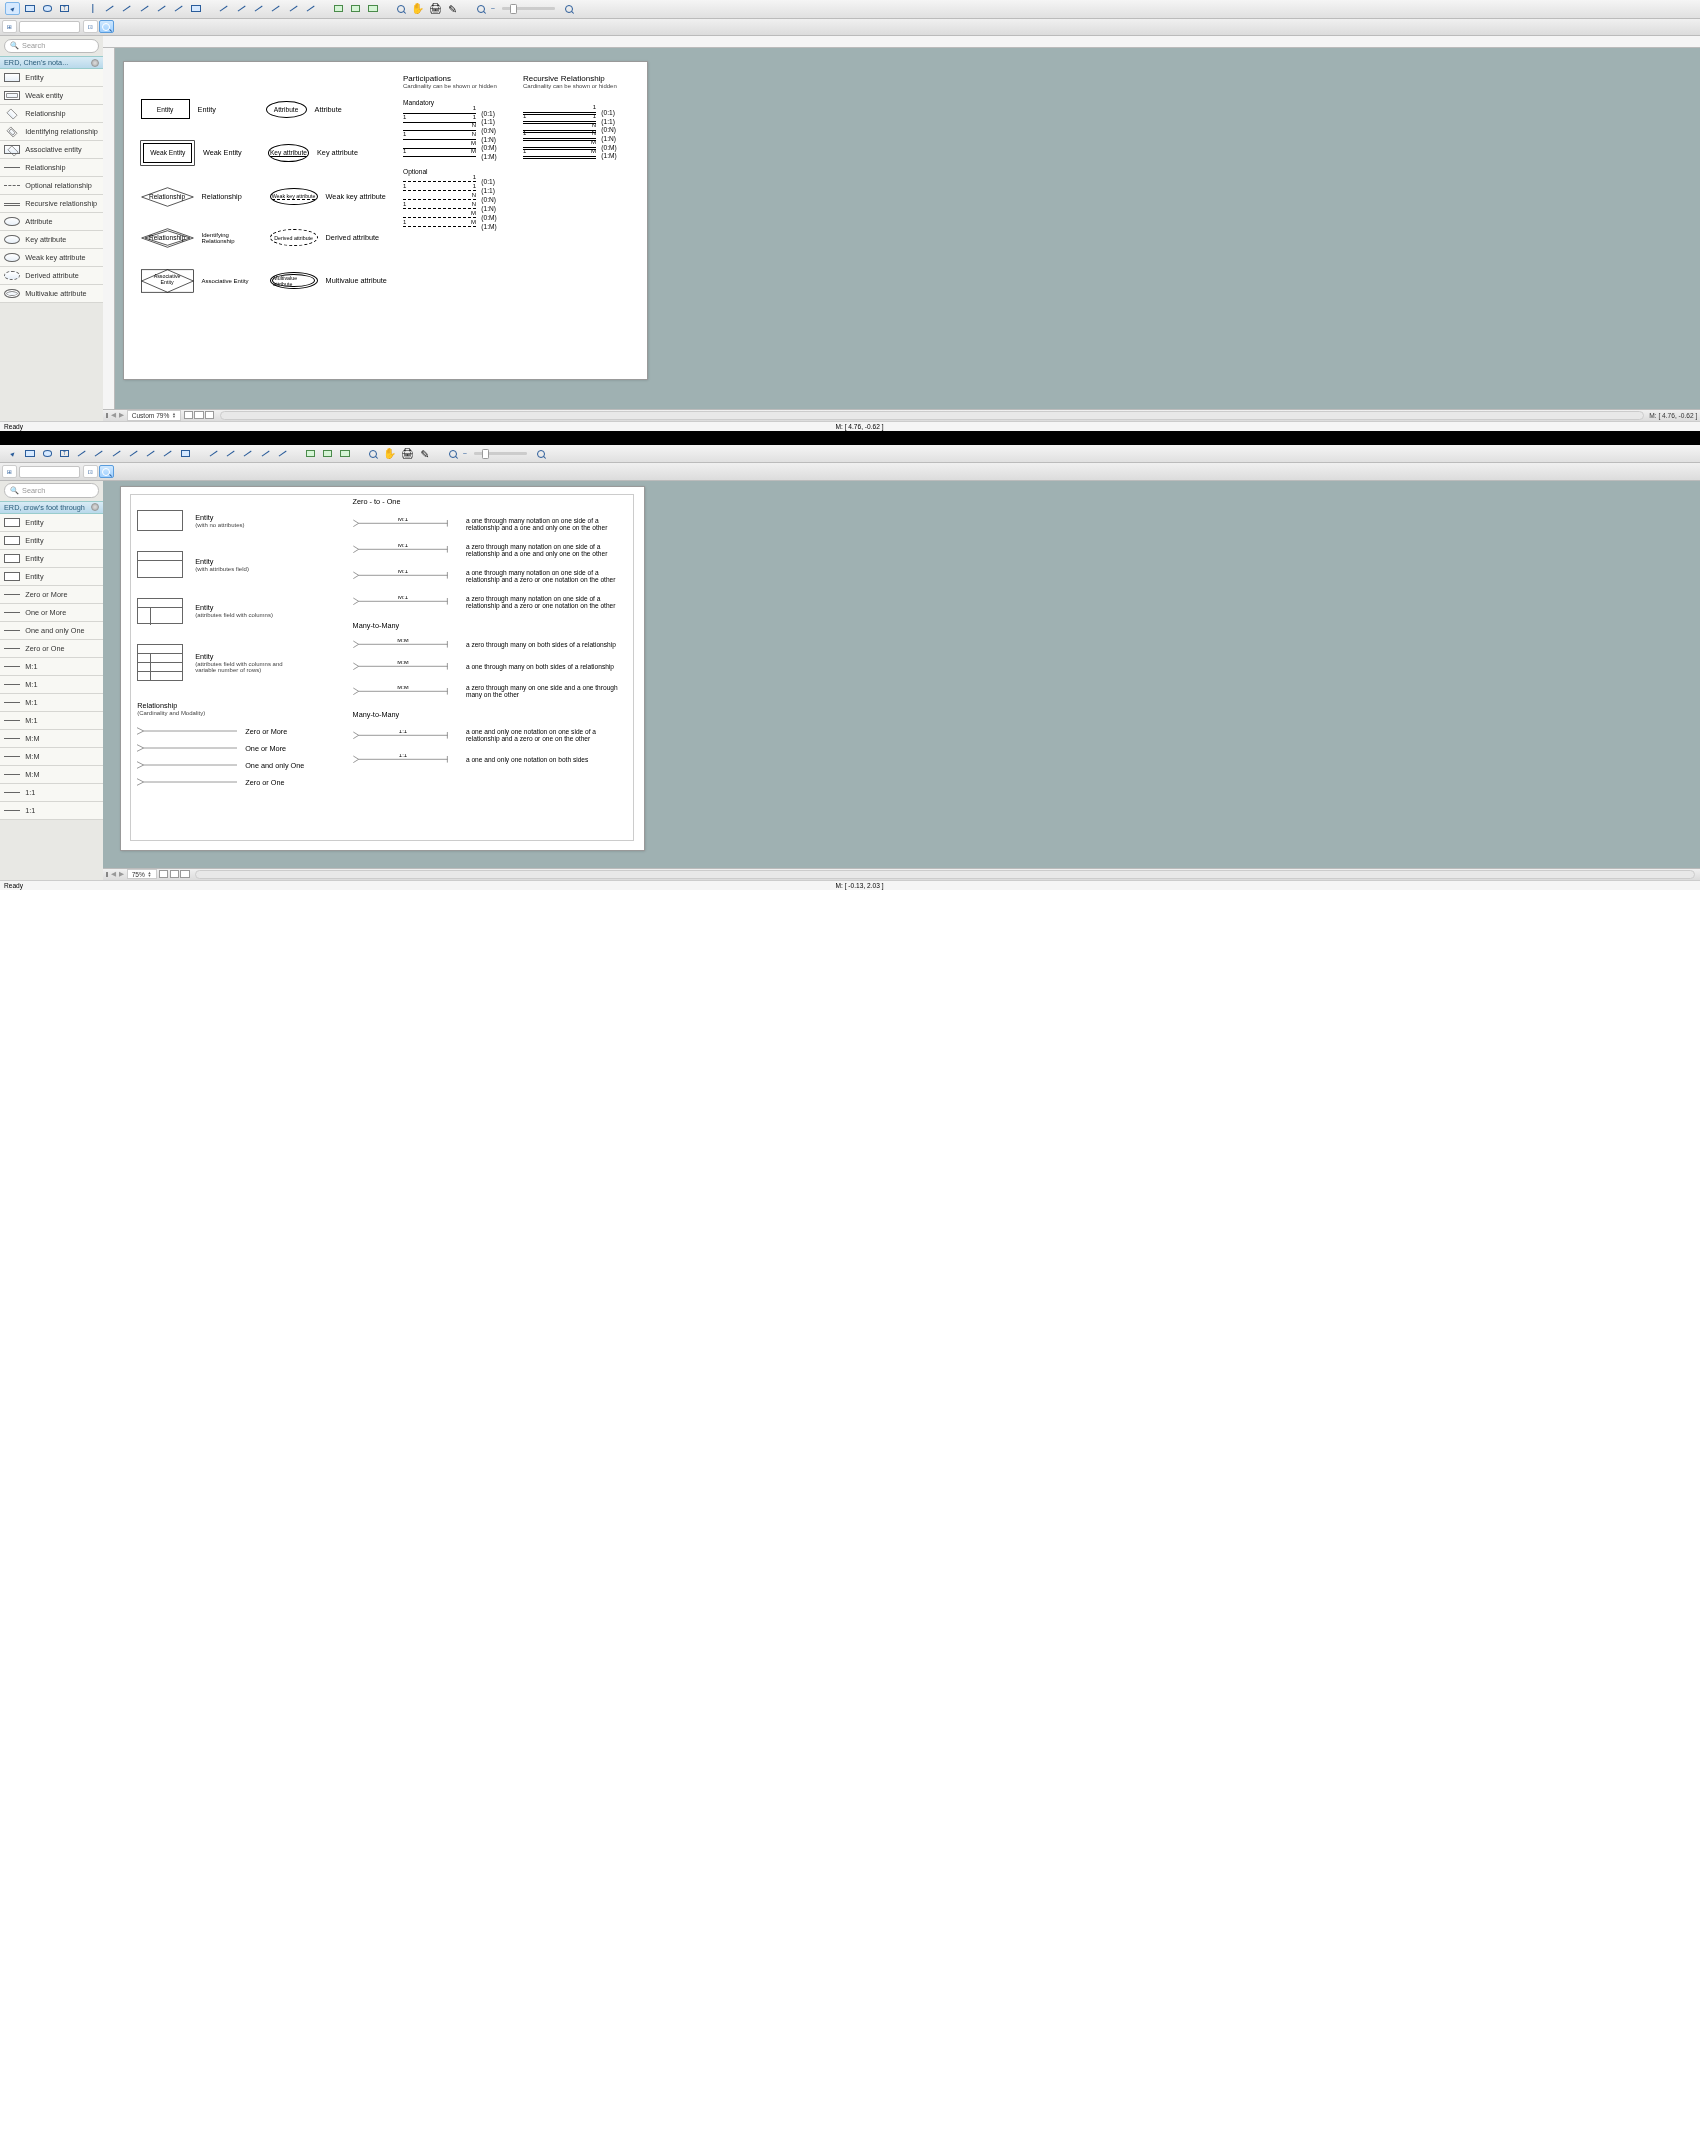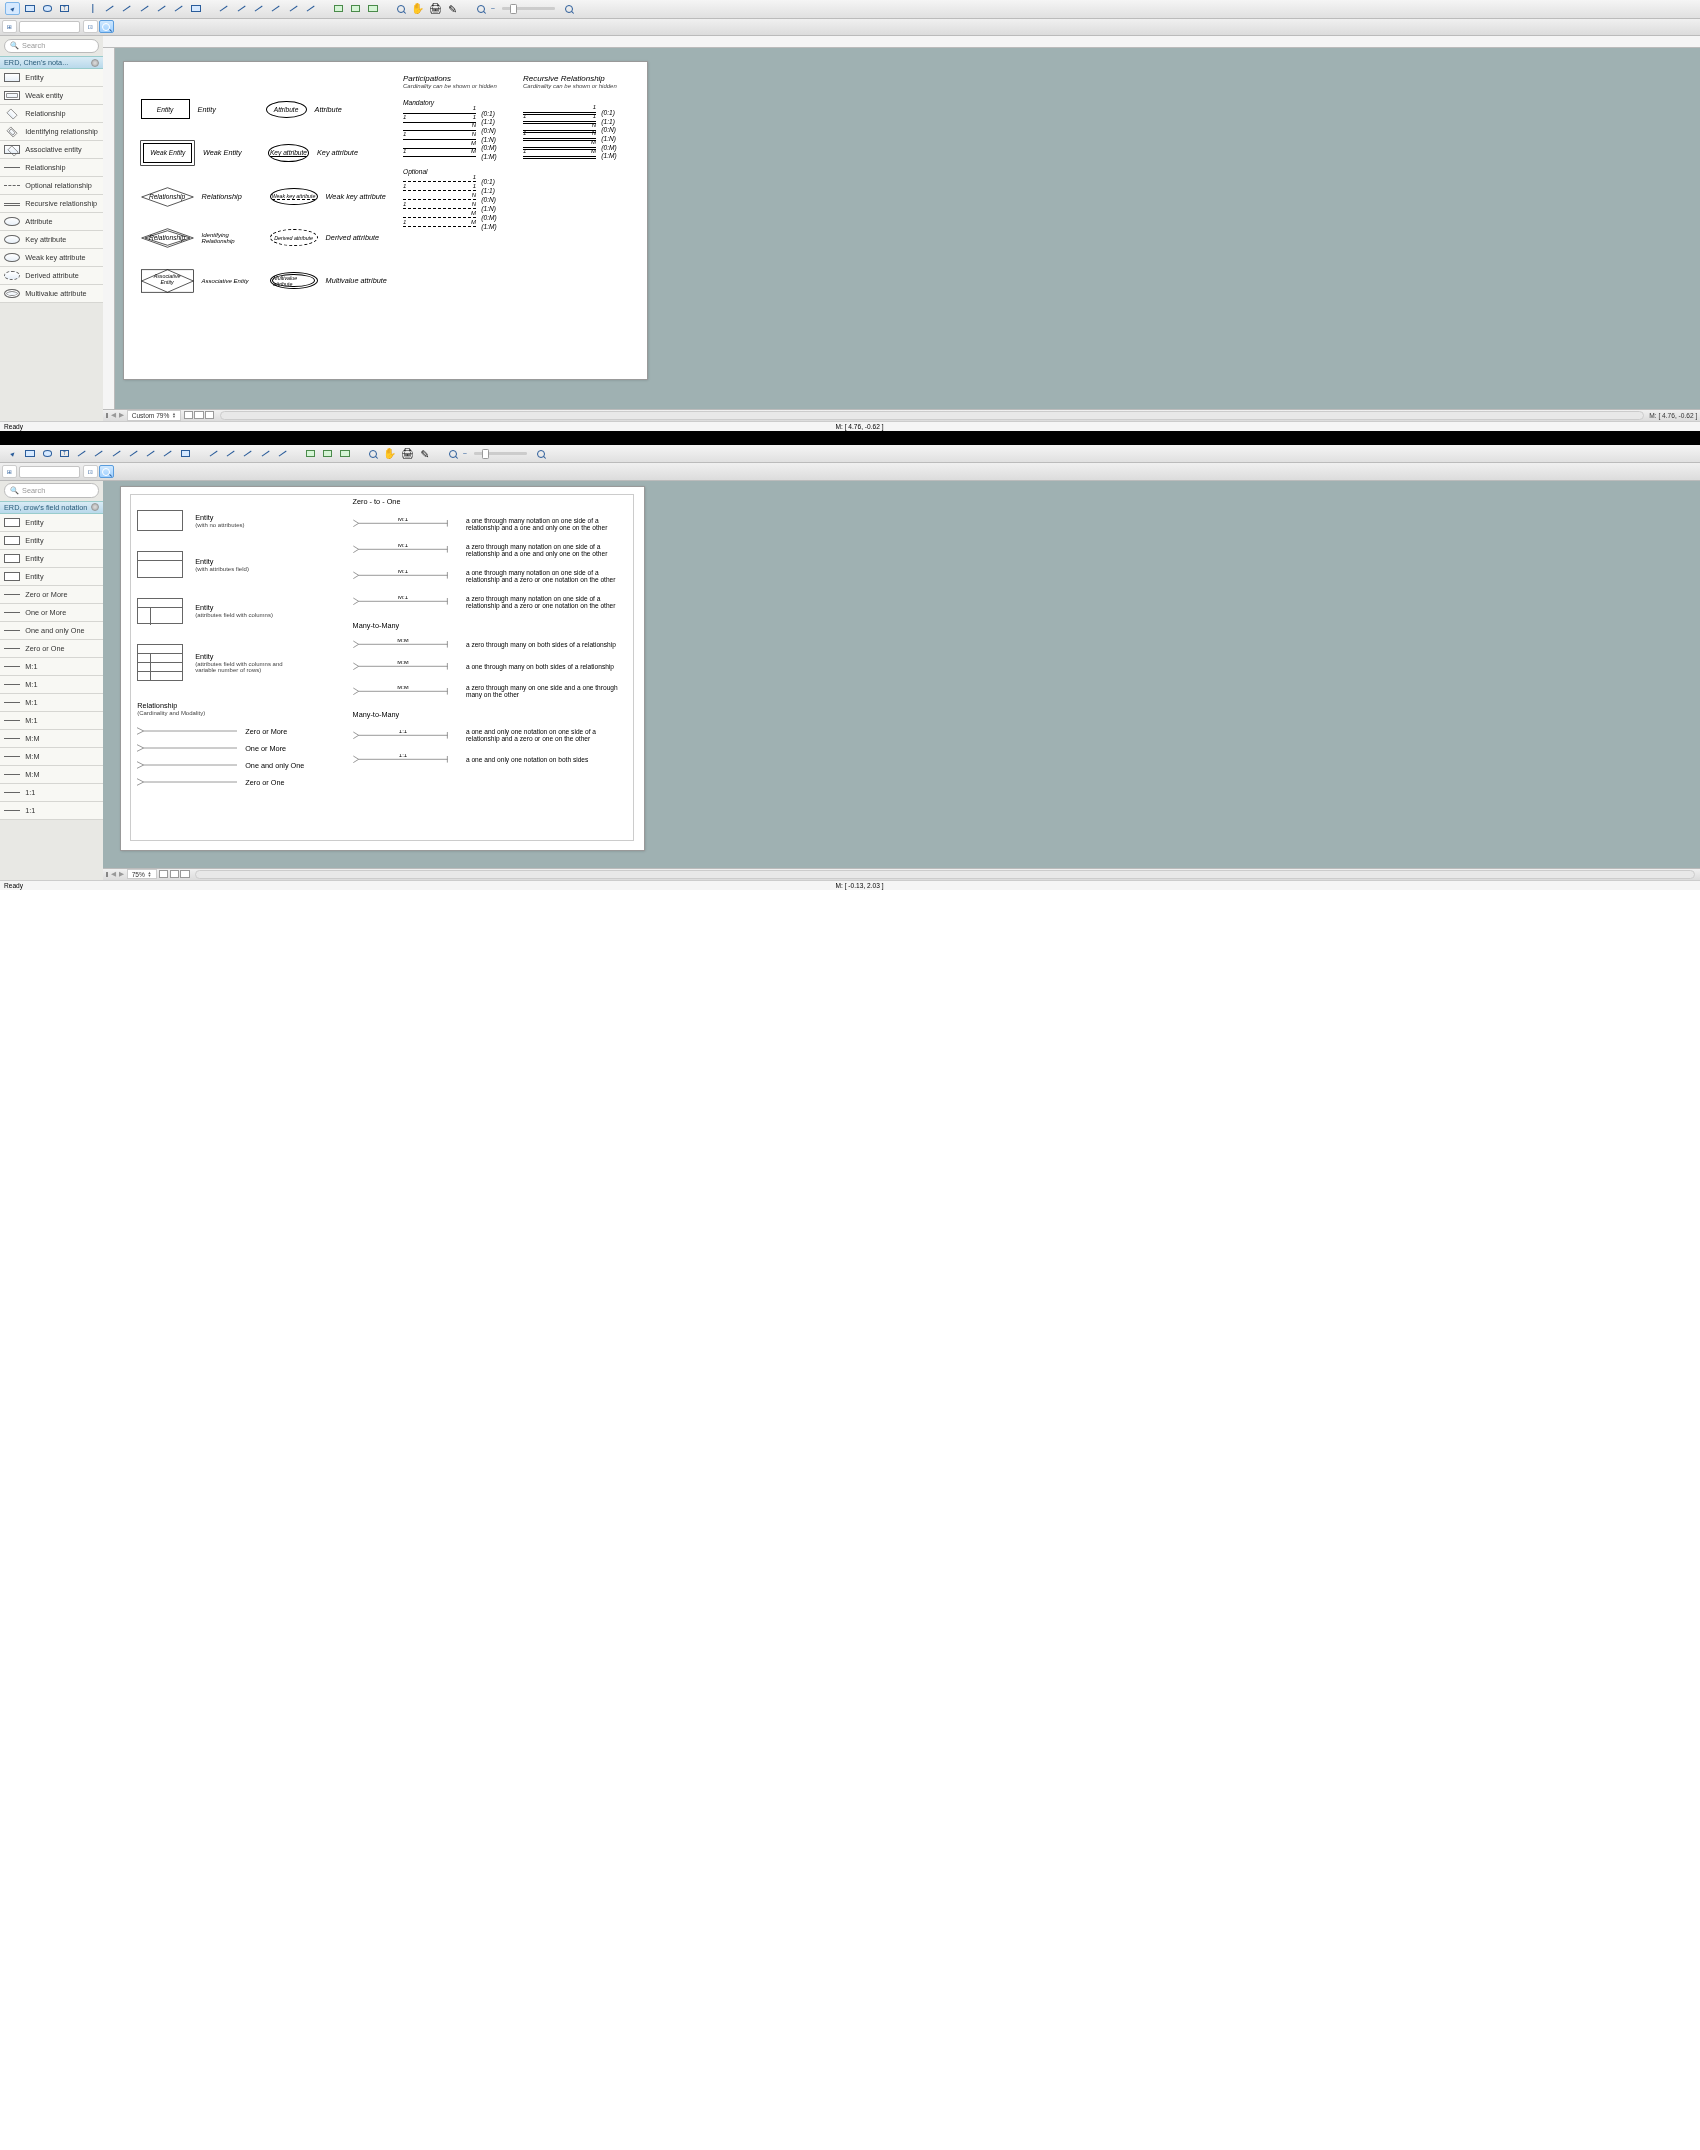--- a/index.html
+++ b/index.html
@@ -84,21 +84,21 @@
 .canvas-wrap { flex:1; display:flex; flex-direction:column; }
 .ruler-h { height:12px; background:#f5f5f5; border-bottom:0.7px solid #bbb; }
 .canvas-scroll { flex:1; overflow:auto; background:#9fb1b2; padding:13.3px 3.3px 3.3px 20px; position:relative; }
 .ruler-v { position:absolute; left:0; top:0; width:12px; height:100%; background:#f5f5f5; border-right:0.7px solid #bbb; }
 .page {
   background:#fff; border:0.7px solid #999;
   box-shadow: 1.3px 1.3px 2.7px rgba(0,0,0,0.2);
 }
 
 
-.page1 { width:525px; height:319px; padding:13.3px 12px; position:relative;font-style:italic; }
+.page1 { width:525px; height:319px; padding:13.3px 12px; position:relative; }
 
 
 .page2 { width:525px; height:365px; padding:13.3px; position:relative; }
 .page2-border { position:absolute; top:6.6px; left:9.3px; right:9.3px; bottom:9.3px; border:0.7px solid #ccc; }
 
 
 .sym-box { border:0.7px solid #000; background:#fff; display:flex; align-items:center; justify-content:center; font-size:6.6px; }
 .sym-oval { border:0.7px solid #000; border-radius:50%; background:#fff; display:flex; align-items:center; justify-content:center; font-size:6.6px; }
 .sym-diamond { width:53px; height:20px; position:relative; display:flex; align-items:center; justify-content:center; }
 .sym-diamond svg { position:absolute; top:0; left:0; }
@@ -678,21 +678,21 @@
       </div>
   </div>
 
   <div class="main-layout" style="height:399px;">
     <div class="sidebar">
       <div class="search-box">
         <span>🔍</span>
         <span>Search</span>
       </div>
       <div class="panel-header">
-        <span>ERD, crow's field notation</span>
+        <span>ERD, crow's foot through</span>
         <div class="close-dot"></div>
       </div>
       <div id="shapes-list-1">
           <div class="shape-item">
             <div class="shape-thumb">
               <div class="thumb-rect" style="background:#fff;"></div>
             </div>
             <span>Entity</span>
           </div>
           <div class="shape-item">

